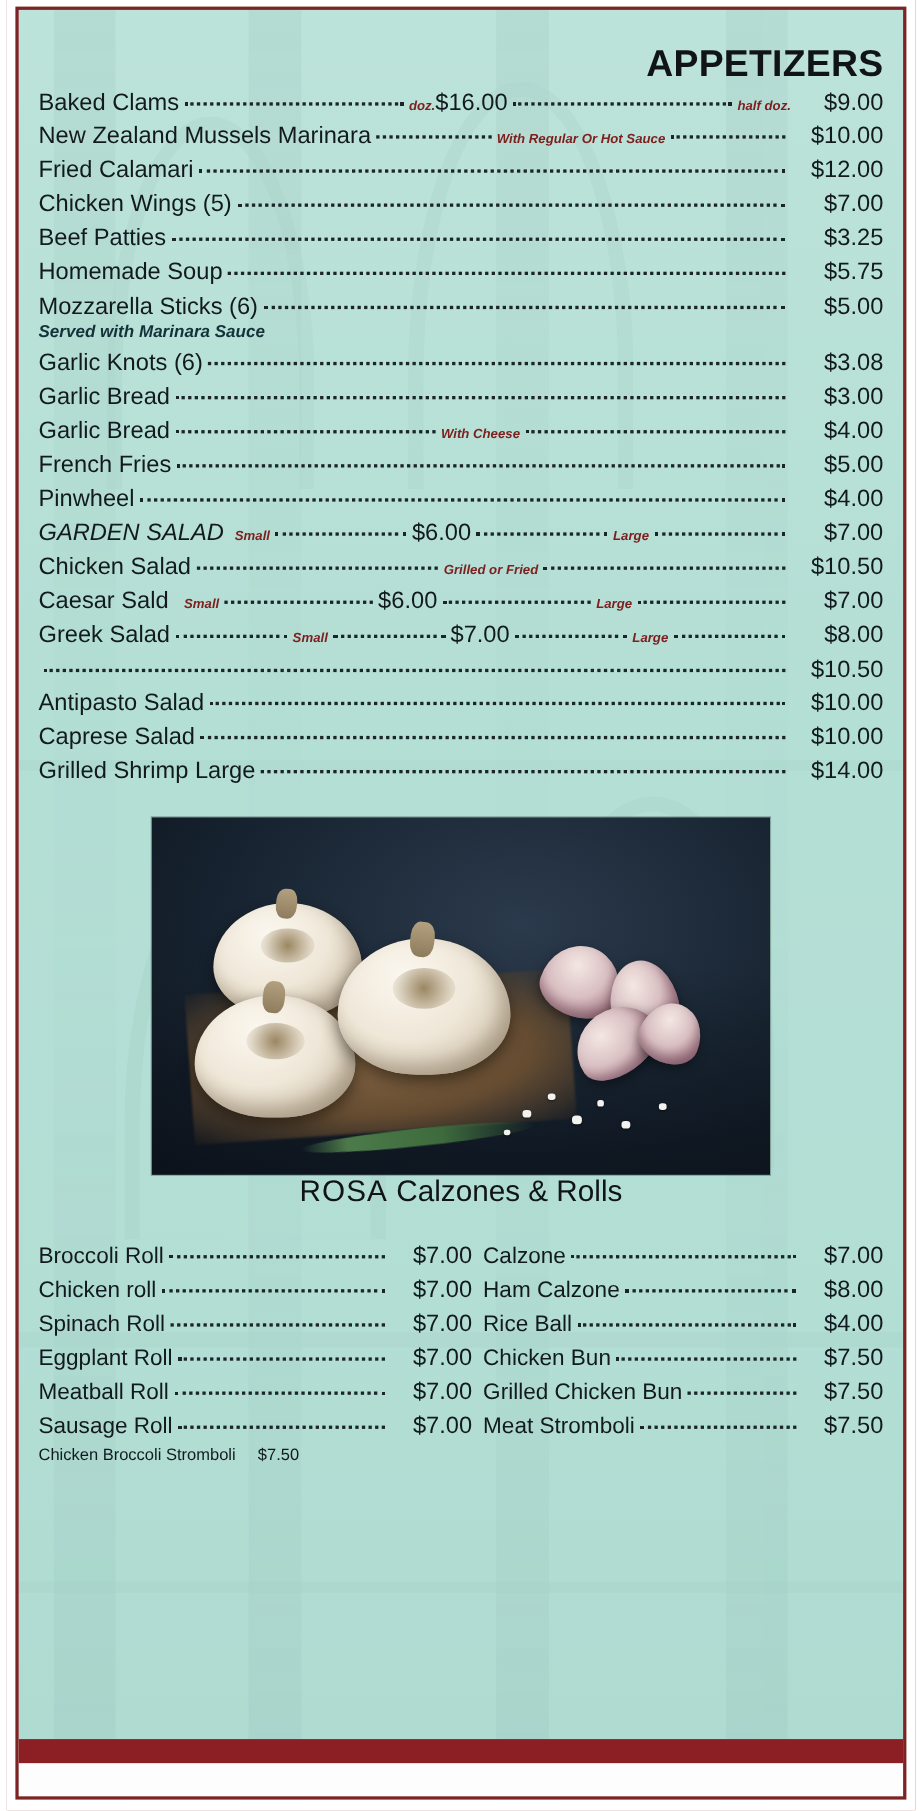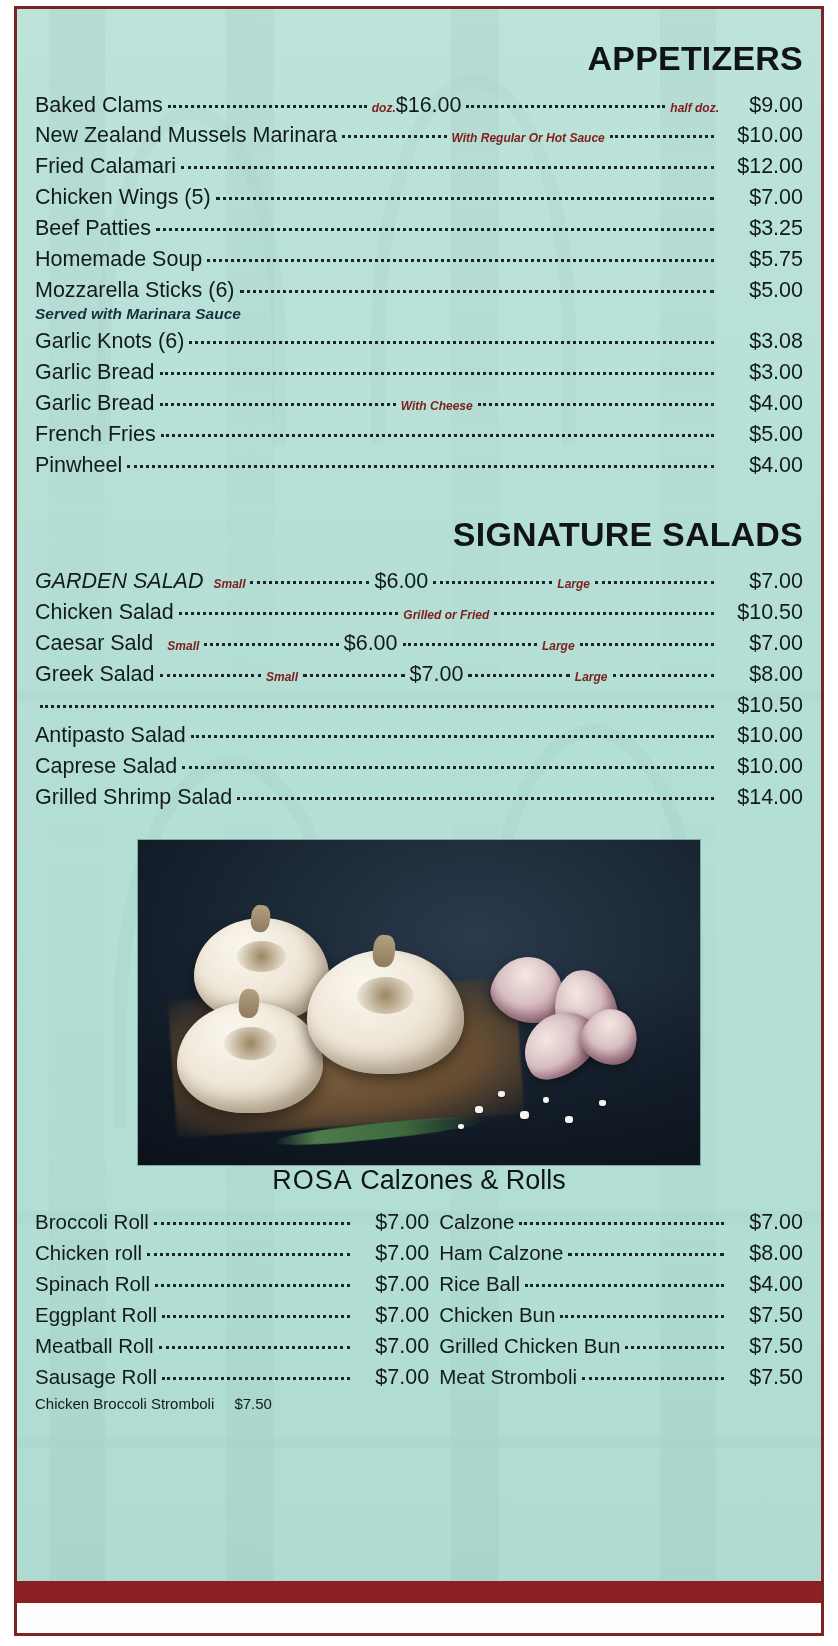--- a/index.html
+++ b/index.html
@@ -105,21 +105,21 @@
   .rosa-title {
     text-align: center;
     font-size: 27px;
     color: #101418;
     margin: 0;
     font-weight: normal;
   }
   .rosa-title .rosa { letter-spacing: 1px; }
 
   
-  .rows { margin-top: 12px; }
+  .rows { }
   .row {
     display: flex;
     align-items: baseline;
     font-size: 21.5px;
     color: #121a1f;
     line-height: 1.30;
     padding: 1.5px 0;
     white-space: nowrap;
   }
   .name { flex: 0 0 auto; }
@@ -238,21 +238,21 @@
   .salt {
     position: absolute;
     border-radius: 40%;
     background: #f2f2ee;
     box-shadow: 0 1px 2px rgba(0,0,0,0.5);
   }
 
   
   .two-col {
     display: flex;
-    margin-top: 12px;
+    margin-top: 28px;
     gap: 10px;
   }
   .col-left { width: 52%; }
   .col-right { width: 48%; }
   .two-col .row { font-size: 20.5px; }
   .two-col .price { min-width: 74px; }
   .stromboli-row {
     font-size: 15px;
     color: #121a1f;
     padding-top: 2px;
@@ -383,21 +383,20 @@
           </div>
 
           <div class="row">
             <span class="name">Pinwheel</span>
             <span class="dots"></span>
             <span class="price">$4.00</span>
           </div>
 
         </div>
 
-        <h2 class="section-title salads">SIGNATURE SALADS</h2>
 
         <div class="rows">
 
           <div class="row">
             <span class="name italic-name">GARDEN SALAD</span>
             <span style="width:10px"></span>
             <span class="note">Small</span>
             <span class="dots"></span>
             <span class="midprice">$6.00</span>
             <span class="dots"></span>
@@ -449,21 +448,21 @@
             <span class="price">$10.00</span>
           </div>
 
           <div class="row">
             <span class="name">Caprese Salad</span>
             <span class="dots"></span>
             <span class="price">$10.00</span>
           </div>
 
           <div class="row">
-            <span class="name">Grilled Shrimp Salad</span>
+            <span class="name">Grilled Shrimp Large</span>
             <span class="dots"></span>
             <span class="price">$14.00</span>
           </div>
 
         </div>
 
         <div class="photo">
           <div class="table"></div>
           <div class="burlap"></div>
           <div class="bulb b1">

